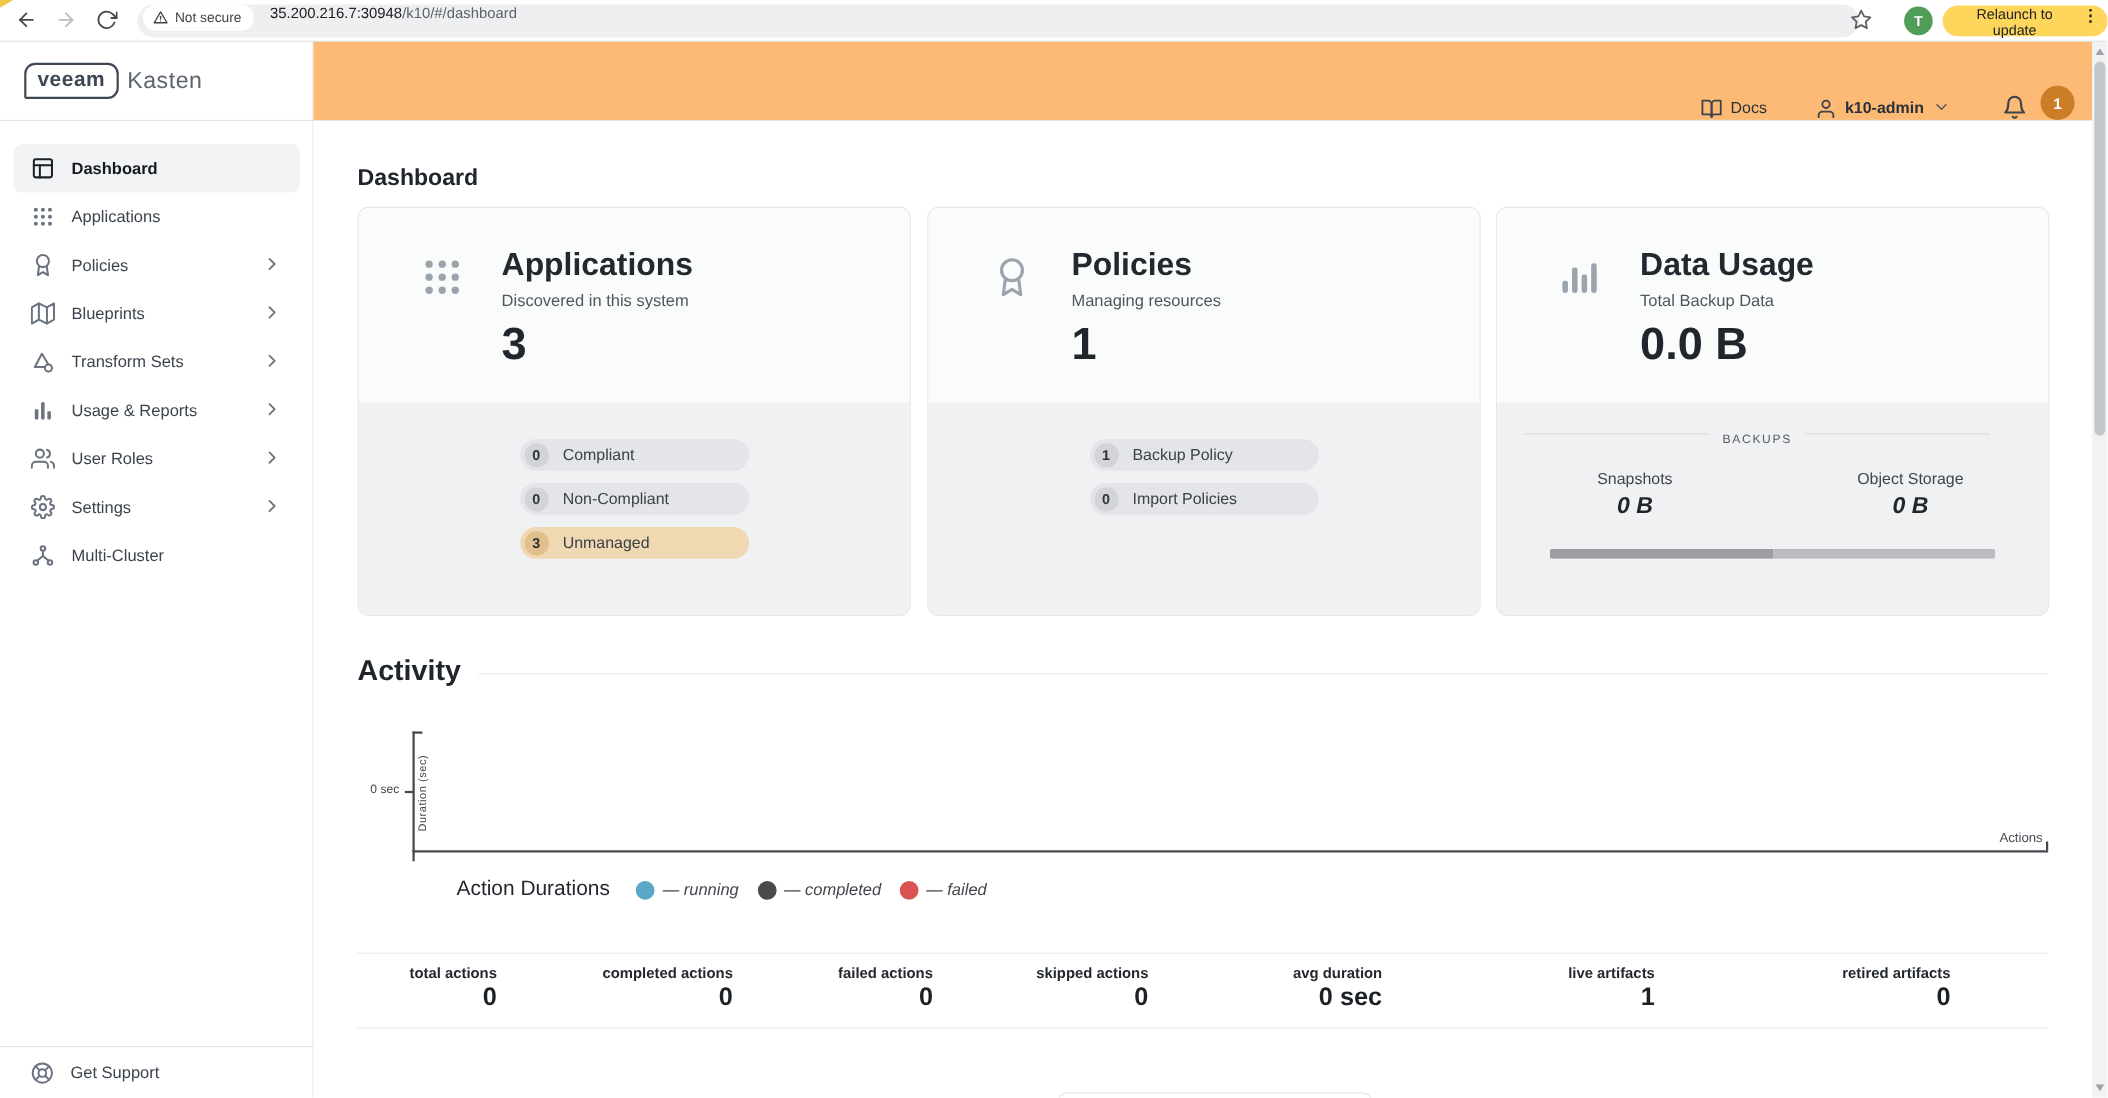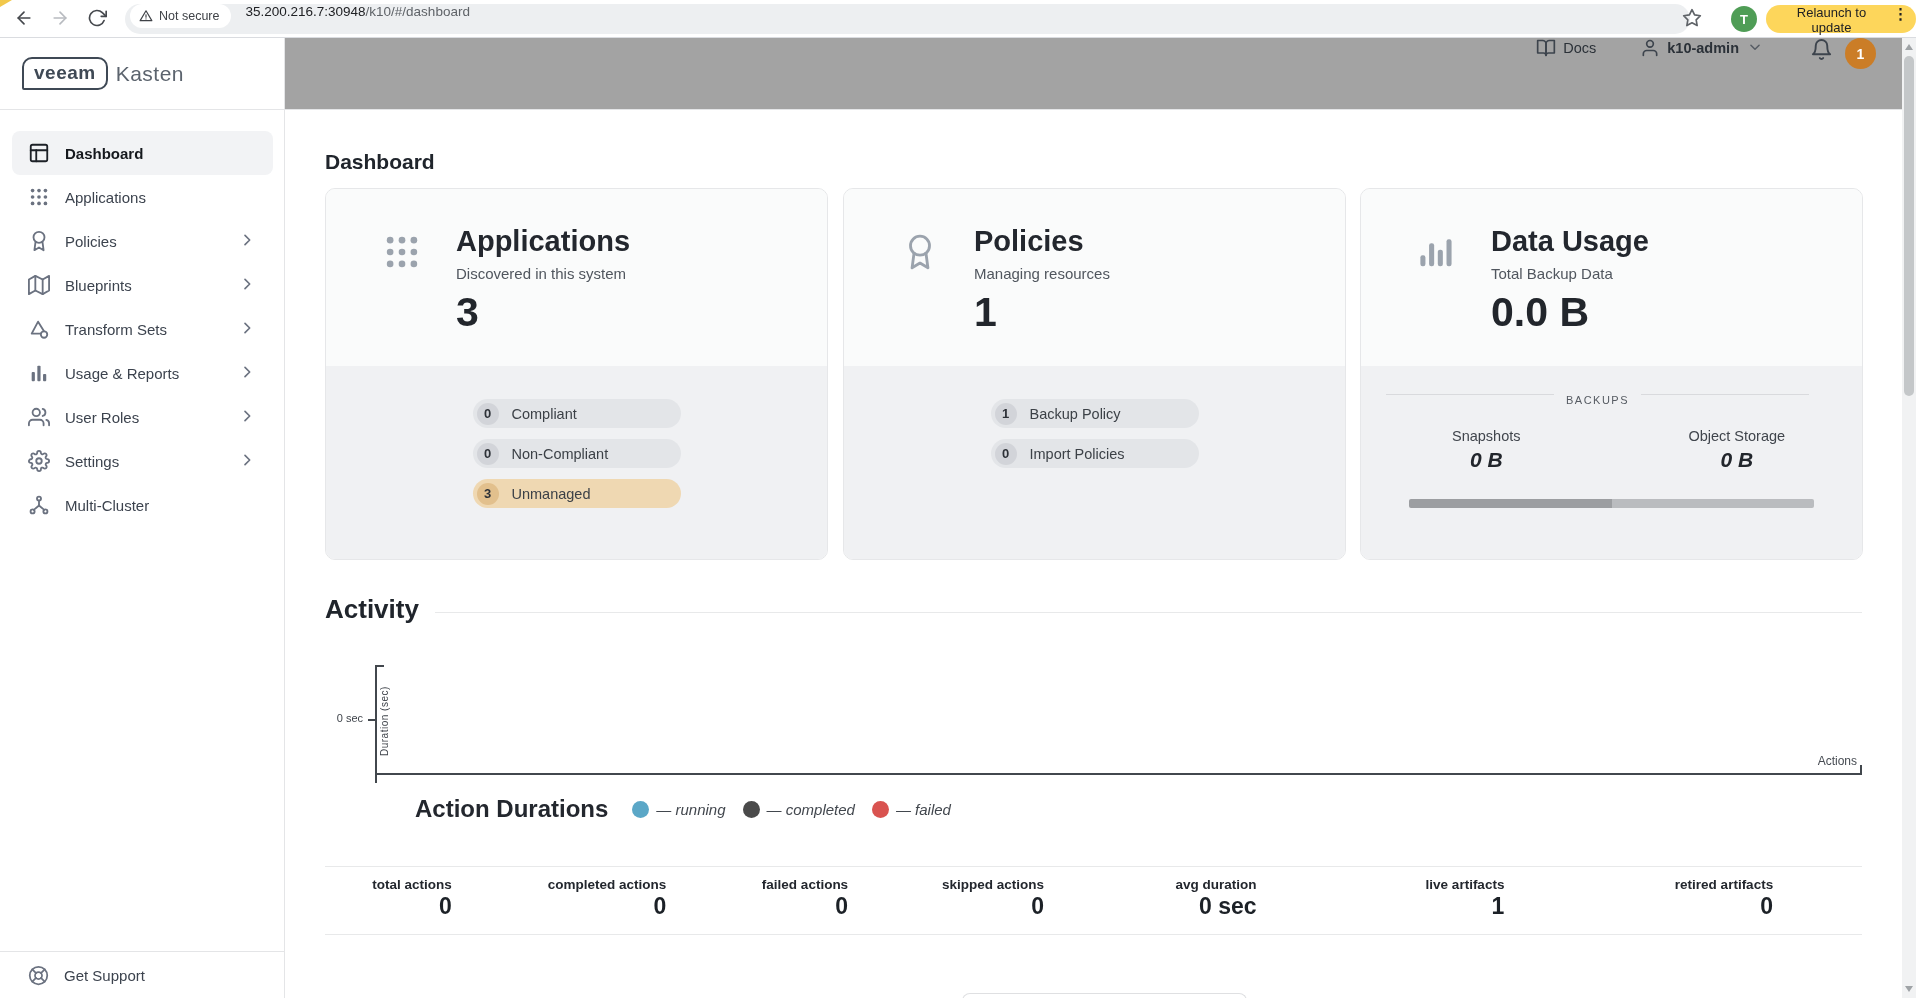--- a/index.html
+++ b/index.html
@@ -53,23 +53,23 @@
   .nav-item.active .nav-icon { color:#1d2127; }
   .chev { position:absolute; right:18px; top:13px; width:16px; height:16px; color:#6b7280; }
   .chev svg { width:16px; height:16px; }
   .support-row { position:absolute; left:0; bottom:0; width:284px; height:47px;
     border-top:1px solid #e4e5e7; display:flex; align-items:center; padding-left:28px; gap:15px;
     color:#3c434e; cursor:pointer; }
   .support-row .nav-icon { width:21px; height:21px; color:#6b7280; }
   .support-row .nav-icon svg { width:21px; height:21px; }
   .support-row .nav-label { font-size:15px; }
 
-  .app-header { position:absolute; left:285px; top:38px; width:1617px; height:72px; background:#a3a3a3;
-    border-bottom:1px solid #e4e5e7; display:flex; align-items:flex-start; justify-content:flex-end;
-    padding-right:26px; }
+  .app-header { position:absolute; left:285px; top:38px; width:1617px; height:72px; background:#fdba74;
+    border-bottom:1px solid #e4e5e7; display:flex; align-items:flex-end; justify-content:flex-end;
+    padding-right:16px; }
   .hdr-group { display:flex; align-items:center; gap:7px; color:#2b3138; font-size:14.5px;
     cursor:pointer; }
   .hdr-group svg { width:20px; height:20px; color:#3d444d; }
   .hdr-docs { margin-right:44px; }
   .hdr-user { margin-right:48px;font-weight:bold; }
   .hdr-caret svg { width:14px; height:14px; margin-left:2px; color:#555b63; }
   .hdr-bell { margin-right:12px; }
   .hdr-bell svg { width:23px; height:23px; }
   .hdr-badge { width:31px; height:31px; border-radius:50%; display:flex; align-items:center;
     justify-content:center; color:#fff; font-size:14px; font-weight:bold; cursor:pointer; }
@@ -123,21 +123,21 @@
   .x-axis-title { position:absolute; left:1450px; top:644px; width:122px; text-align:right;
     font-size:12px; color:#464b52; }
   .empty-state { position:absolute; left:710px; top:562px; display:flex; gap:15px; }
   .empty-state .es-icon { width:36px; height:36px; color:#b6bcc5; margin-top:4px; }
   .empty-state .es-icon svg { width:36px; height:36px; }
   .es-title { font-size:20px; color:#a9b0bb; }
   .es-sub { margin-top:4px; font-size:13.5px; color:#a9b0bb; }
 
   .legend-row { position:absolute; left:130px; top:686px; height:26px; display:flex;
     align-items:center; }
-  .legend-title { font-size:24px; font-weight:bold; color:#23272e; margin-right:24px; }
+  .legend-title { font-size:19px; font-weight:normal; color:#23272e; margin-right:24px; }
   .legend-item { display:flex; align-items:center; gap:7px; margin-right:17px; }
   .legend-dot { width:17px; height:17px; border-radius:50%; }
   .legend-label { font-size:15px; font-style:italic; color:#42474e; }
 
   .stats { position:absolute; left:40px; top:756px; width:1537px; height:69px;
     border-top:1px solid #e8e9ea; border-bottom:1px solid #e8e9ea; }
   .stat { position:absolute; top:10px; transform:translateX(-50%); }
   .stat .stat-inner { width:max-content; }
   .stat .stat-label { font-size:13.5px; font-weight:bold; color:#23272e; text-align:center; }
   .stat .stat-value { margin-top:1px; font-size:23px; font-weight:bold; color:#1c2127;

